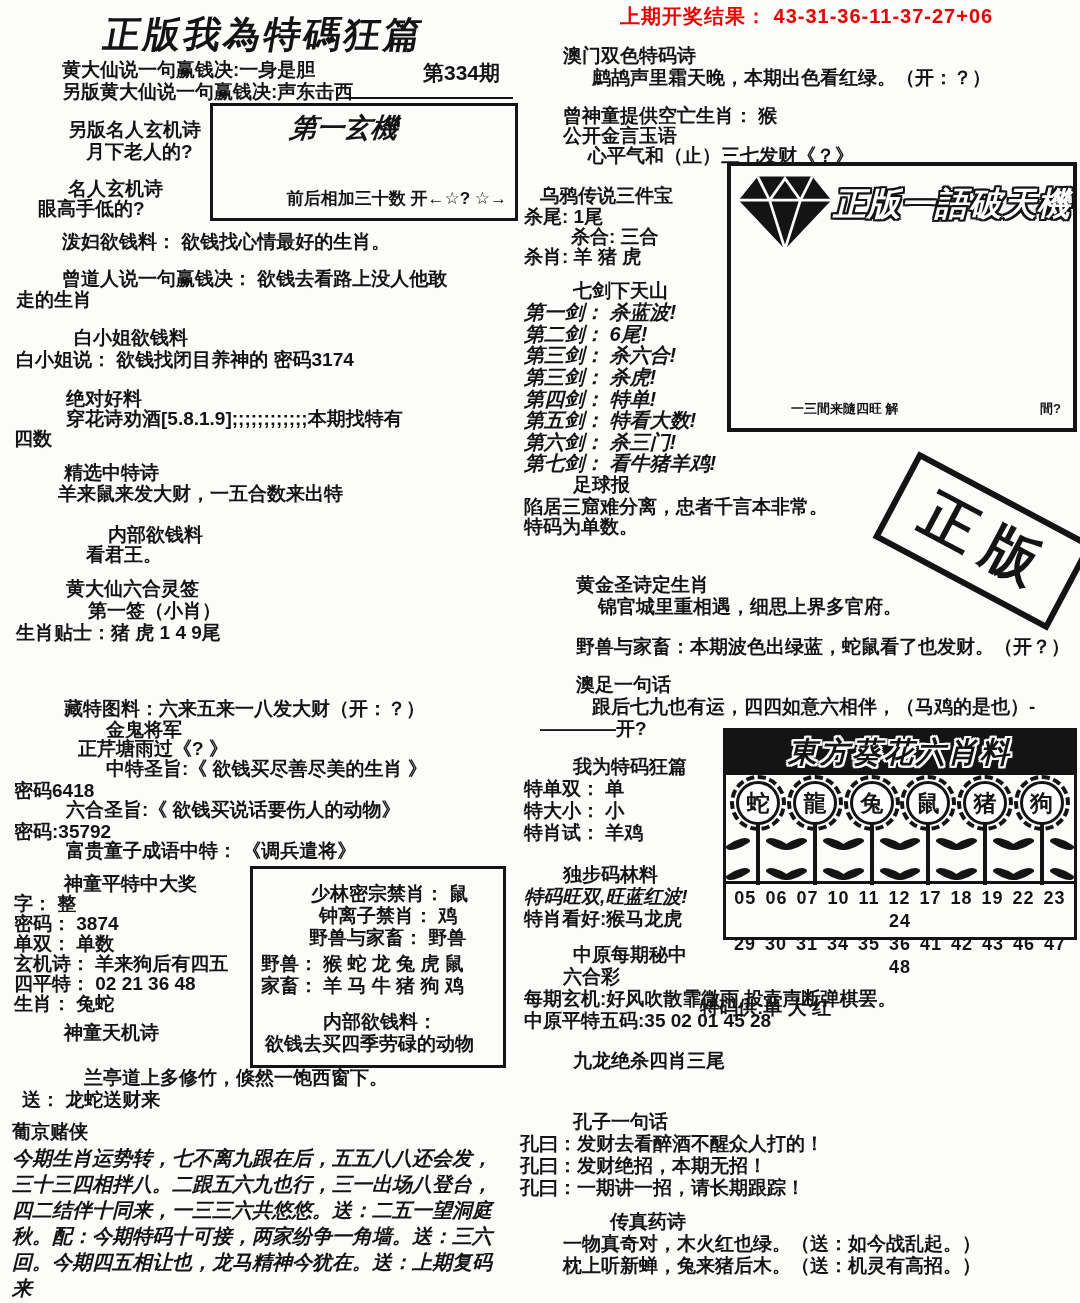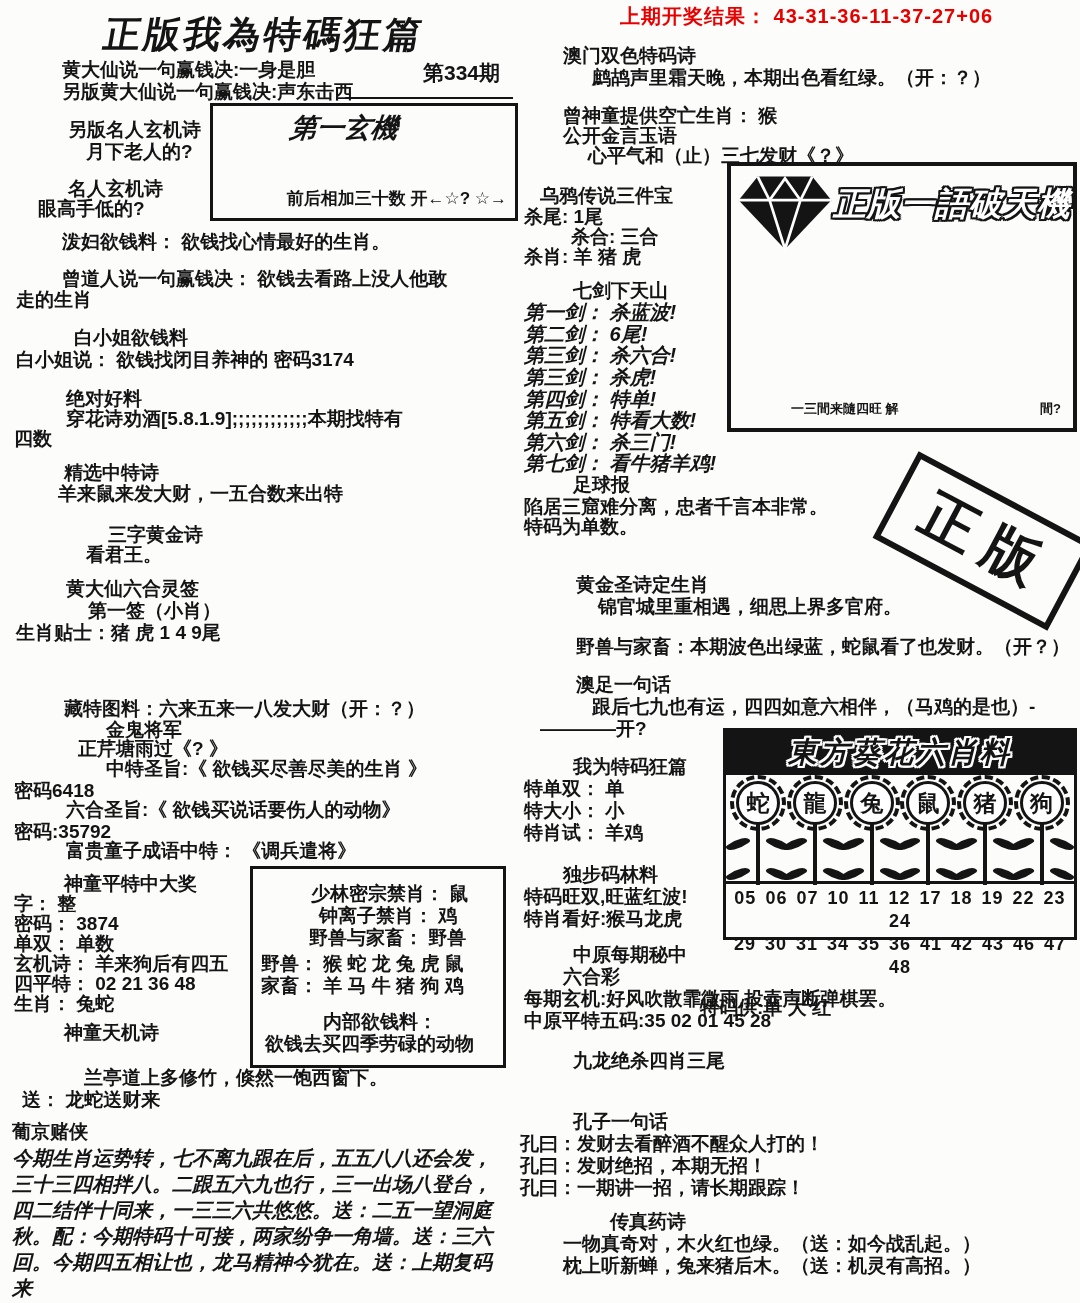--- a/index.html
+++ b/index.html
@@ -82,21 +82,21 @@
   <div class="t" style="left:62px;top:232px;">泼妇欲钱料： 欲钱找心情最好的生肖。</div>
   <div class="t" style="left:62px;top:269px;">曾道人说一句赢钱决： 欲钱去看路上没人他敢</div>
   <div class="t" style="left:16px;top:290px;">走的生肖</div>
   <div class="t" style="left:74px;top:328px;">白小姐欲钱料</div>
   <div class="t" style="left:16px;top:350px;">白小姐说： 欲钱找闭目养神的 密码3174</div>
   <div class="t" style="left:66px;top:389px;">绝对好料</div>
   <div class="t" style="left:66px;top:409px;">穿花诗劝酒[5.8.1.9];;;;;;;;;;;;本期找特有</div>
   <div class="t" style="left:14px;top:429px;">四数</div>
   <div class="t" style="left:64px;top:463px;">精选中特诗</div>
   <div class="t" style="left:58px;top:484px;">羊来鼠来发大财，一五合数来出特</div>
-  <div class="t" style="left:108px;top:525px;">三字黄金诗</div>
+  <div class="t" style="left:108px;top:525px;">内部欲钱料</div>
   <div class="t" style="left:86px;top:545px;">看君王。</div>
   <div class="t" style="left:66px;top:579px;">黄大仙六合灵签</div>
   <div class="t" style="left:88px;top:601px;">第一签（小肖）</div>
   <div class="t" style="left:16px;top:623px;">生肖贴士：猪 虎 1 4 9尾</div>
   <div class="t" style="left:64px;top:699px;">藏特图料：六来五来一八发大财（开：？）</div>
   <div class="t" style="left:106px;top:720px;">金鬼将军</div>
   <div class="t" style="left:78px;top:739px;">正芹塘雨过《? 》</div>
   <div class="t" style="left:106px;top:759px;">中特圣旨:《 欲钱买尽善尽美的生肖 》</div>
   <div class="t" style="left:14px;top:781px;">密码6418</div>
   <div class="t" style="left:66px;top:800px;">六合圣旨:《 欲钱买说话要伤人的动物》</div>
@@ -180,21 +180,21 @@
   <div class="t" style="left:576px;top:675px;">澳足一句话</div>
   <div class="t" style="left:592px;top:697px;">跟后七九也有运，四四如意六相伴，（马鸡的是也）-</div>
   <div class="t" style="left:540px;top:719px;">————开?</div>
 
   <div class="t" style="left:573px;top:757px;">我为特码狂篇</div>
   <div class="t" style="left:524px;top:779px;">特单双： 单</div>
   <div class="t" style="left:524px;top:801px;">特大小： 小</div>
   <div class="t" style="left:524px;top:823px;">特肖试： 羊鸡</div>
 
   <div class="t" style="left:563px;top:865px;">独步码林料</div>
-  <div class="t" style="left:524px;top:887px;">特码旺双,旺蓝红波!</div>
+  <div class="t" style="left:524px;top:887px;font-style:italic;">特码旺双,旺蓝红波!</div>
   <div class="t" style="left:524px;top:909px;">特肖看好:猴马龙虎</div>
 
   <div class="sfbox">
     <div class="sftitle">東方葵花六肖料</div>
     <div class="flowers">
       <div class="flower">
         <div class="head">蛇</div>
         <span class="leafL p1L"></span>
           <span class="leafR p1R"></span>
         <span class="leafL p2L"></span>

